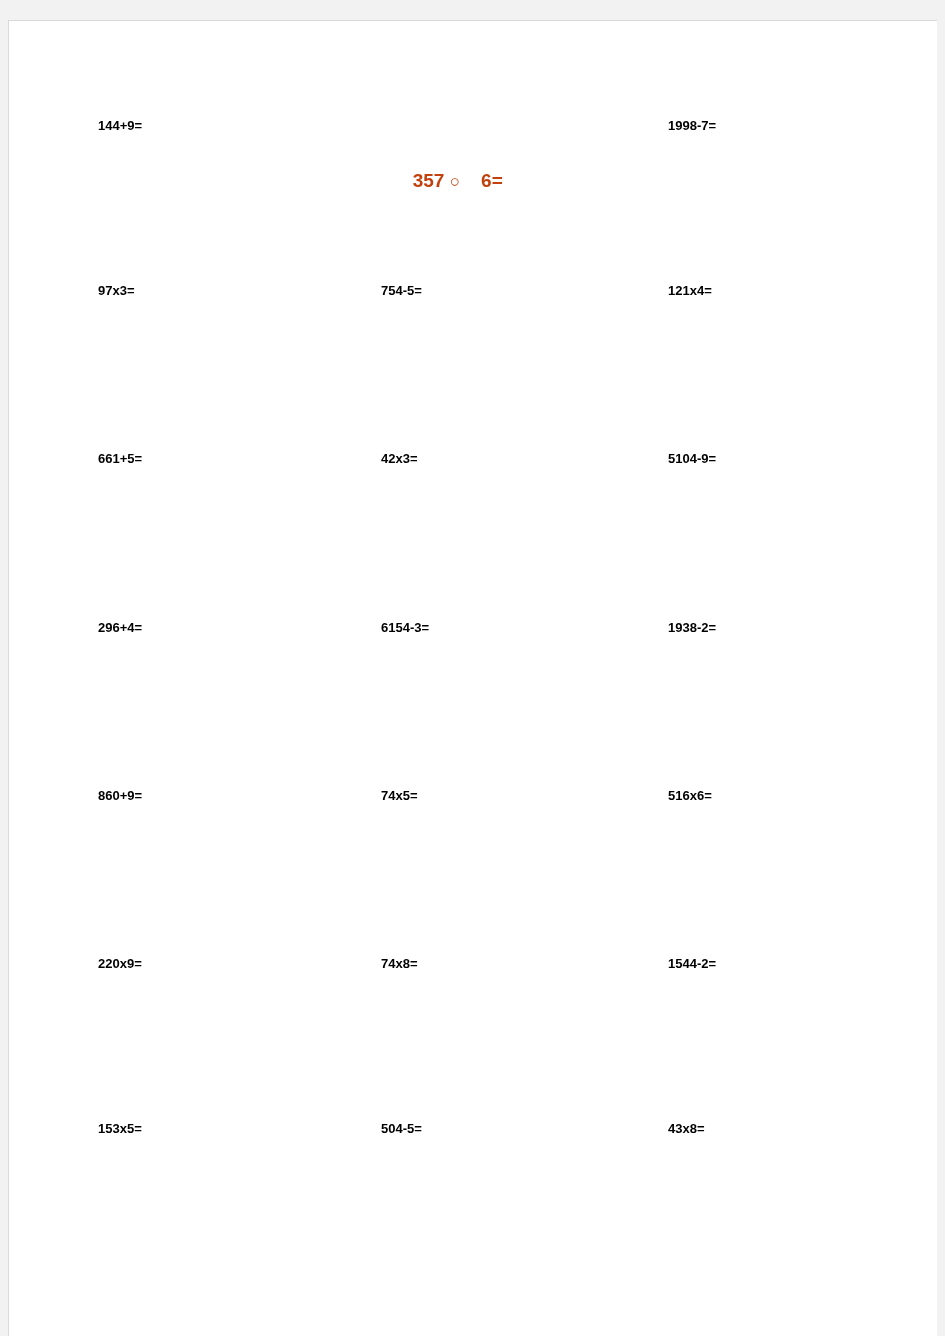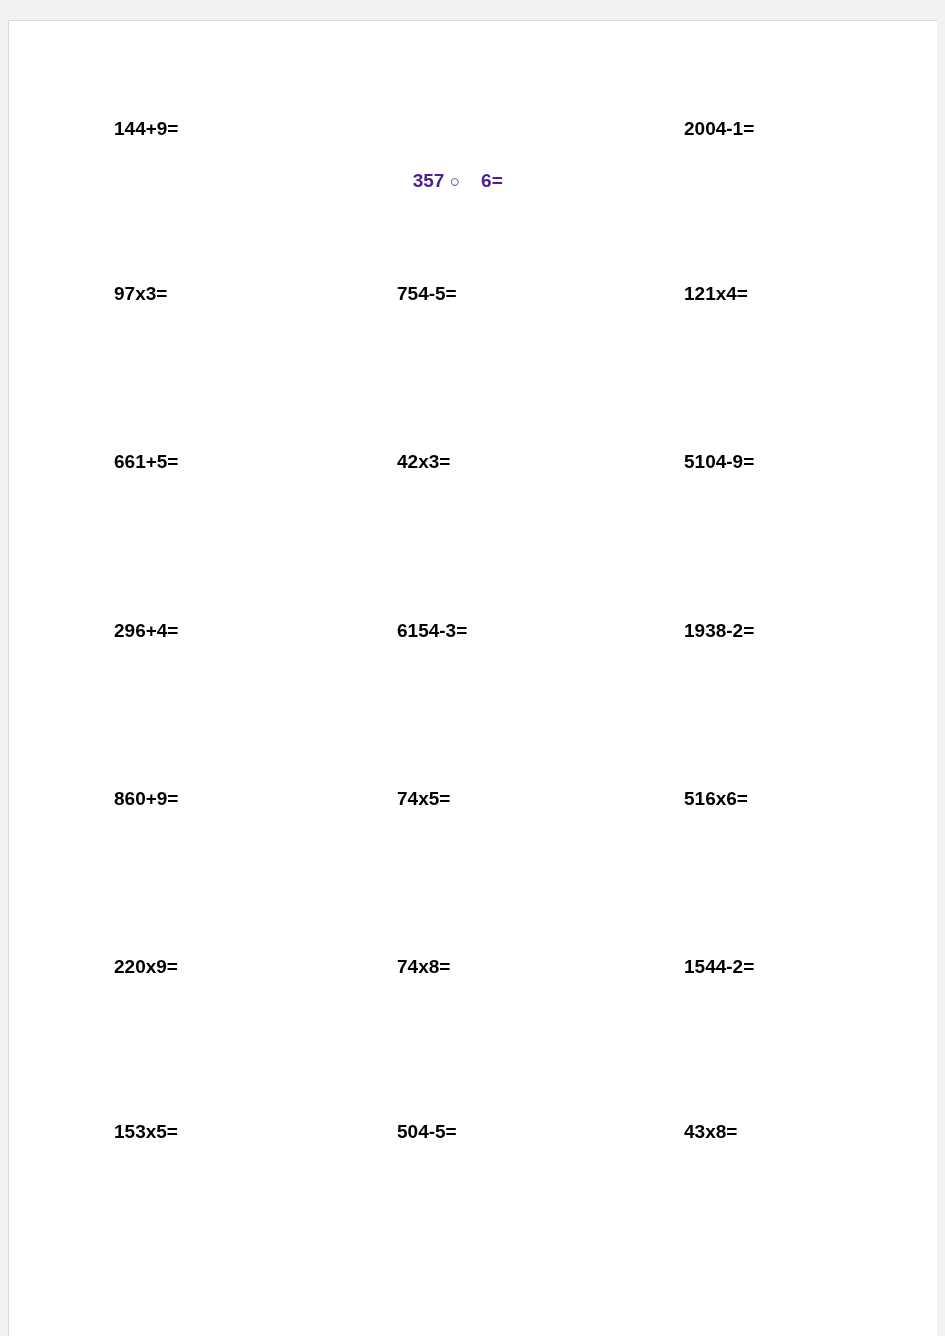--- a/index.html
+++ b/index.html
@@ -33,57 +33,56 @@
     height: 100%;
   }
   .problem-row {
     position: absolute;
     left: 0;
     width: 100%;
     height: 0;
   }
   .problem-cell {
     position: absolute;
-    font-size: 19px;
+    font-size: 13px;
     font-weight: bold;
     color: #000000;
     white-space: pre;
     letter-spacing: 0px;
     line-height: 1;
-    margin-left: 16px;
   }
   .col-1 { left: 89px; }
   .col-2 { left: 372px; }
   .col-3 { left: 659px; }
 
   .extra-problem {
     position: absolute;
     left: 372px;
     top: 131px;
     font-size: 19px;
     font-weight: bold;
-    color: #4c1d95;
+    color: #c2410c;
     white-space: pre;
     line-height: 1;
   }
   .extra-problem .op-circle {
     font-weight: normal;
     font-size: 17px;
   }
 </style>
 </head>
 <body>
 
 <div id="worksheet-page">
   <div class="problem-grid">
 
     <div class="problem-row" style="top:98px">
       <span class="problem-cell col-1">144+9=</span>
       <span class="problem-cell col-2"></span>
-      <span class="problem-cell col-3">2004-1=</span>
+      <span class="problem-cell col-3">1998-7=</span>
     </div>
 
     <div class="extra-problem">
       <span>357</span><span>&nbsp;</span><span class="op-circle">○</span><span>&nbsp;&nbsp;&nbsp;&nbsp;</span><span>6=</span>
     </div>
 
     <div class="problem-row" style="top:263px">
       <span class="problem-cell col-1">97x3=</span>
       <span class="problem-cell col-2">754-5=</span>
       <span class="problem-cell col-3">121x4=</span>

